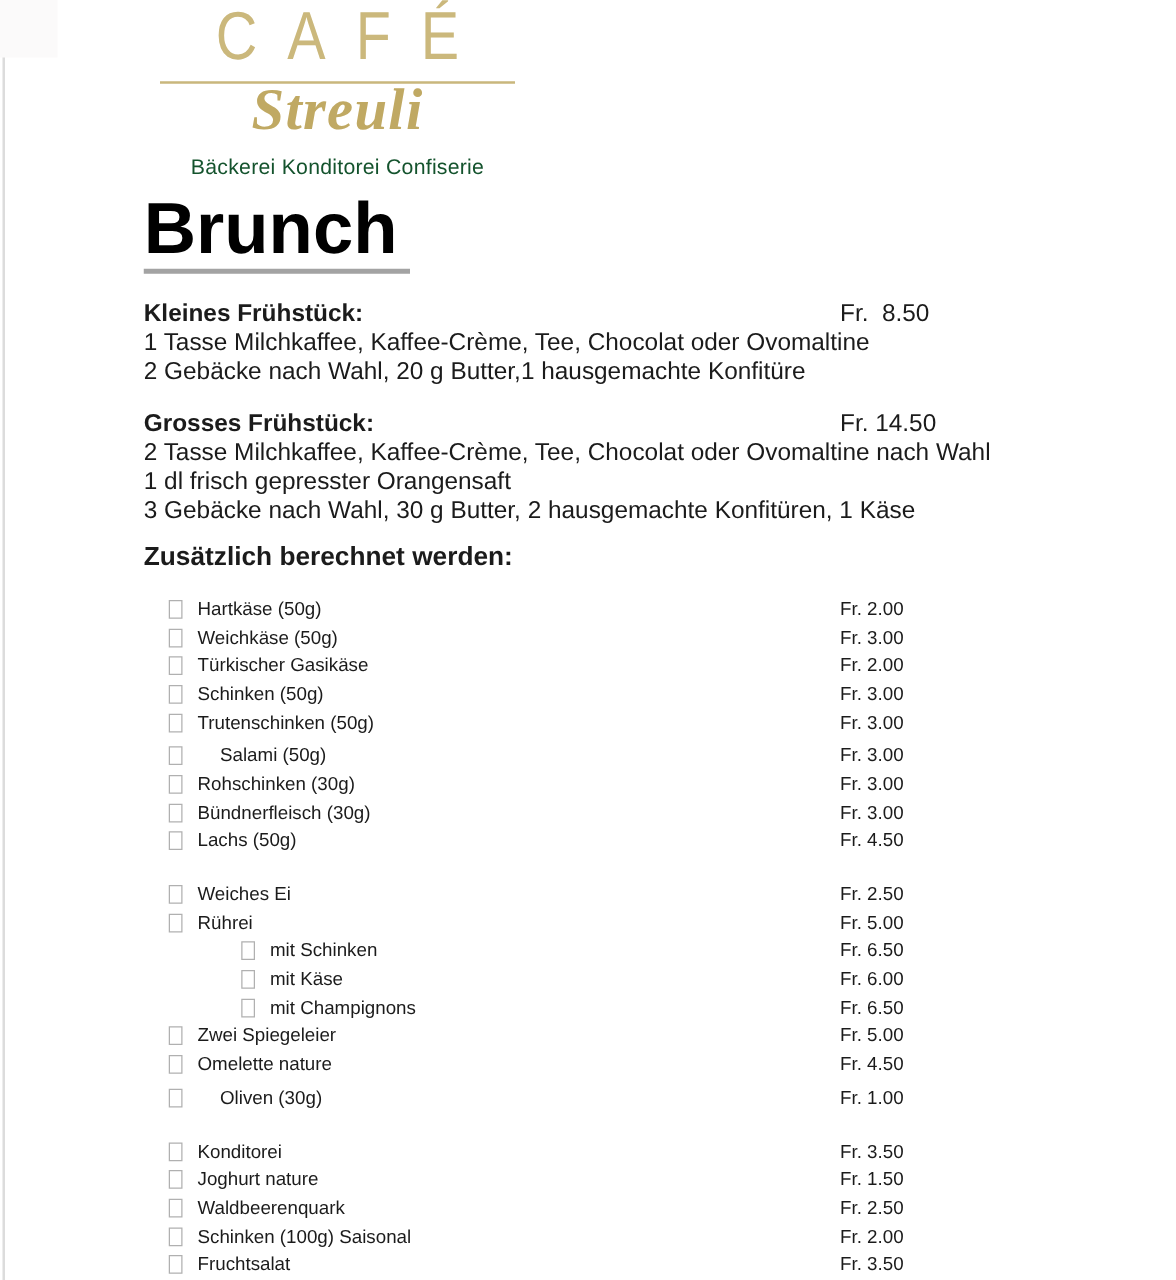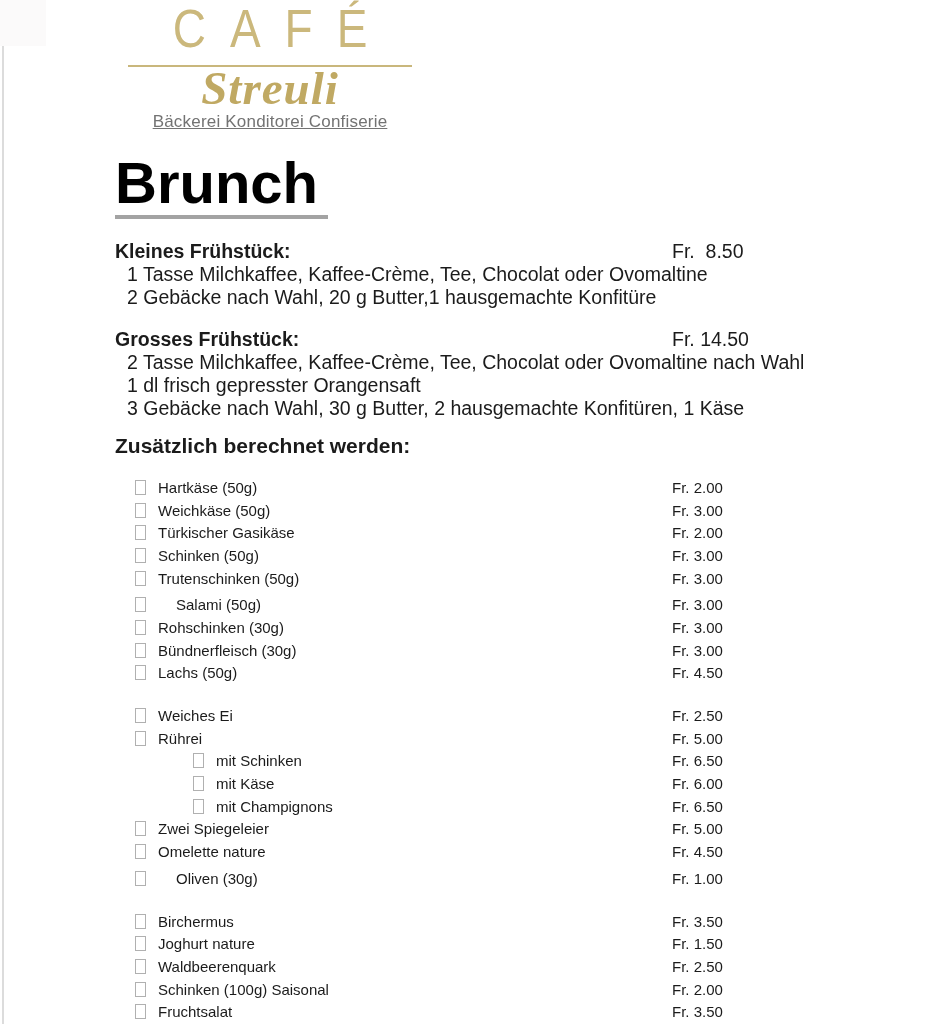--- a/index.html
+++ b/index.html
@@ -39,23 +39,22 @@
     height: 2px; background: #c9b77c; margin-top: 5px;
   }
   .logo-streuli {
     font-family: "Liberation Serif", "DejaVu Serif", serif;
     font-style: italic; font-weight: bold;
     font-size: 47px; line-height: 1.0;
     color: #c0a963; letter-spacing: 1px;
     margin-top: -2px;
   }
   .logo-tagline {
-    font-size: 17px; color: #737373; margin-top: 0; letter-spacing: 0.2px;
+    font-size: 17px; color: #14532d; margin-top: 12px; letter-spacing: 0.2px;
     white-space: nowrap;
-    text-decoration: underline;
   }
 
   
   .page-title {
     position: absolute; top: 154px; left: 115px;
     font-size: 58px; font-weight: bold; line-height: 1.0;
     color: #000;
     border-bottom: 4px solid #a3a3a3;
     padding: 0 10px 3px 0;
     display: inline-block;
@@ -64,21 +63,21 @@
 
   
   .section { position: absolute; left: 115px; width: 780px; font-size: 19.5px; line-height: 23px; }
   .section.sec-1 { top: 240px; }
   .section.sec-2 { top: 328px; }
   .section-heading-row { position: relative; font-weight: bold; }
   .section-price {
     position: absolute; left: 557px; top: 0;
     font-weight: normal; white-space: pre;
   }
-  .section-line { font-weight: normal; margin-left: 12px; }
+  .section-line { font-weight: normal; }
 
   
   .extras-heading {
     position: absolute; top: 434px; left: 115px;
     font-size: 21px; font-weight: bold; line-height: 23px;
   }
   .extras-list { position: absolute; top: 476px; left: 115px; width: 780px; }
   .menu-group + .menu-group { margin-top: 20px; }
   .menu-row {
     position: relative; height: 22.7px;
@@ -217,21 +216,21 @@
       </div>
       <div class="menu-row gap-before">
         <span class="bullet"></span>
         <span class="item-label">Oliven (30g)</span>
         <span class="item-price">Fr. 1.00</span>
       </div>
     </div>
     <div class="menu-group">
       <div class="menu-row">
         <span class="bullet"></span>
-        <span class="item-label">Birchermus</span>
+        <span class="item-label">Konditorei</span>
         <span class="item-price">Fr. 3.50</span>
       </div>
       <div class="menu-row">
         <span class="bullet"></span>
         <span class="item-label">Joghurt nature</span>
         <span class="item-price">Fr. 1.50</span>
       </div>
       <div class="menu-row">
         <span class="bullet"></span>
         <span class="item-label">Waldbeerenquark</span>

